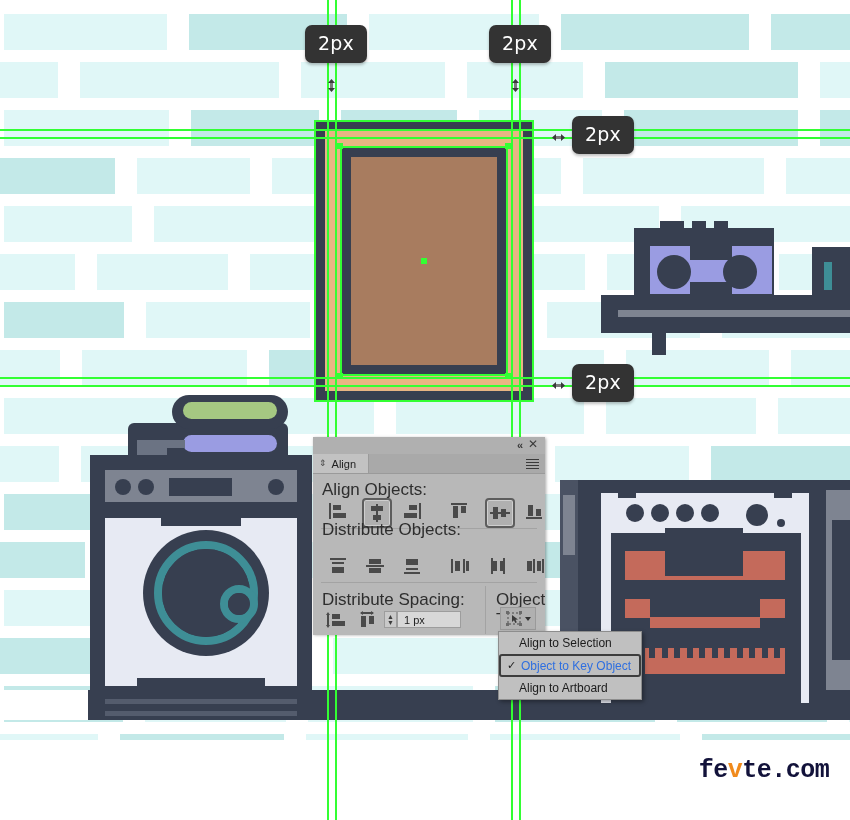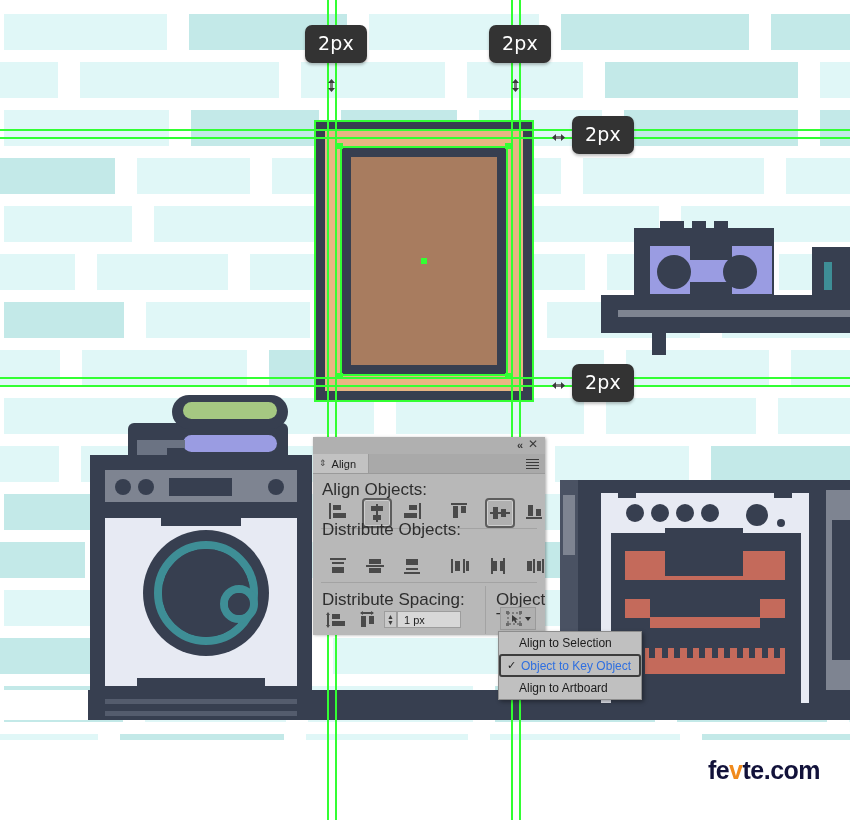--- a/index.html
+++ b/index.html
@@ -102,21 +102,21 @@
   .menu-item .chk{width:14px;font-size:11px;color:#1b1b1b;}
   .menu-item.active{
     background:#bfbfbf;color:#2f6fe0;
     border:2px solid #3d3d3d;border-radius:3px;
     height:23px;
   }
   .menu-item.active .chk{color:#1b1b1b;}
 
   
   #watermark{position:absolute;left:684px;top:758px;width:160px;text-align:center;}
-  .wm-top{font-family:Liberation Sans, sans-serif;font-weight:bold;font-size:25px;line-height:25px;color:#12123a;letter-spacing:-.5px;}
+  .wm-top{font-family:Liberation Mono, monospace;font-weight:bold;font-size:25px;line-height:25px;color:#12123a;letter-spacing:-.5px;}
   .wm-top .v{color:#f08a1c;}
   .wm-bot{font-family:"DejaVu Sans", sans-serif;font-weight:bold;font-size:23px;line-height:25px;color:#12123a;letter-spacing:1px;}
 </style>
 </head>
 <body>
 
 <div id="stage">
 
   <div class="art">
 

